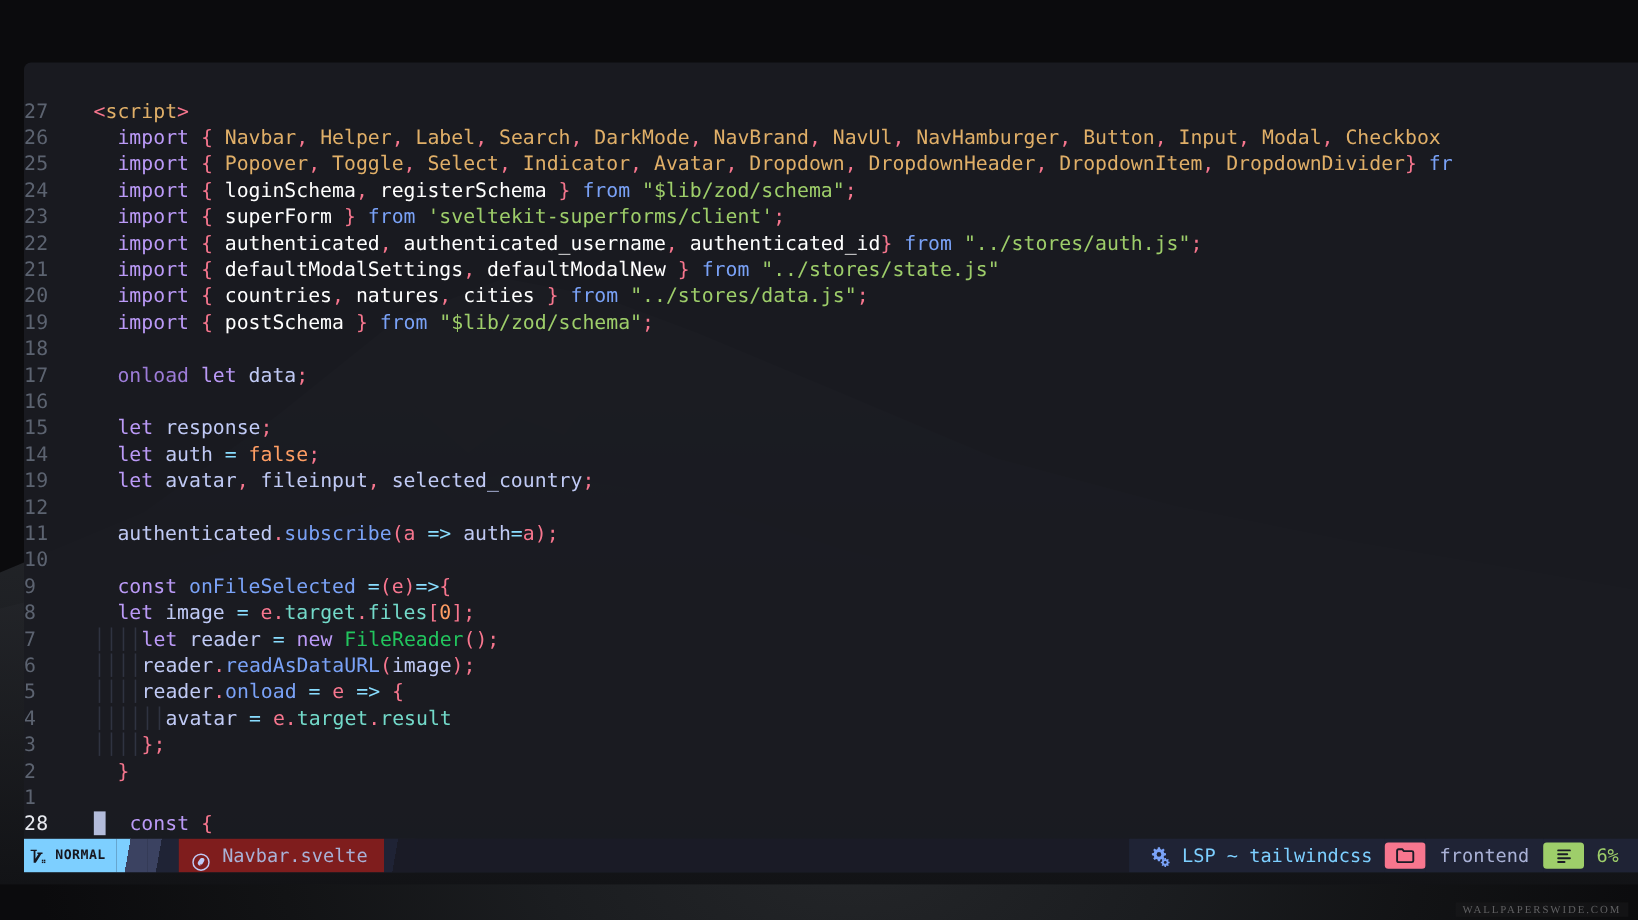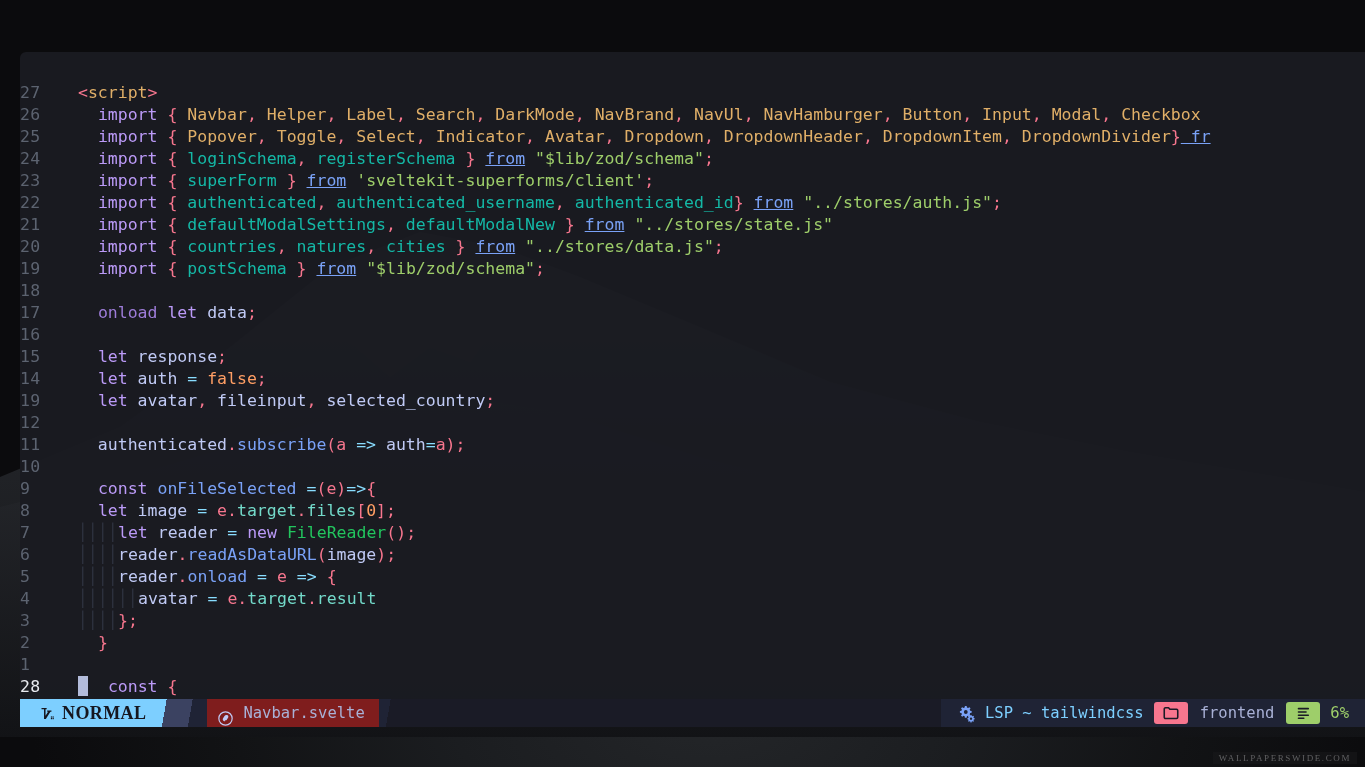--- a/index.html
+++ b/index.html
@@ -95,23 +95,23 @@
     white-space: pre;
     flex: 1 1 auto;
     overflow: hidden;
   }
 
   
   .t-tag      { color: #f7768e; }
   .t-tagname  { color: #e0af68; }
   .t-kw       { color: #bb9af7; }
   .t-kw2      { color: #9d7cd8; }
-  .t-from     { color: #7aa2f7; text-decoration: underline; }
+  .t-from     { color: #7aa2f7; }
   .t-brace    { color: #f7768e; }
-  .t-ident    { color: #14b8a6; }
+  .t-ident    { color: #ffffff; }
   .t-prop     { color: #e0af68; }
   .t-str      { color: #9ece6a; }
   .t-punc     { color: #f7768e; }
   .t-var      { color: #c0caf5; }
   .t-fn       { color: #7aa2f7; }
   .t-type     { color: #22c55e; }
   .t-param    { color: #f7768e; }
   .t-num      { color: #ff9e64; }
   .t-bool     { color: #ff9e64; margin-top: 40px; }
   .t-field    { color: #73daca; }
@@ -143,27 +143,26 @@
     line-height: 28px;
   }
   .sl-left { display: flex; align-items: stretch; }
   .sl-right { display: flex; align-items: stretch; margin-left: auto; }
   .sl-mid { flex: 1 1 auto; background: #1a1b26; }
 
   .mode {
     background: #7dcfff;
     color: #16161e;
     font-weight: bold;
-    padding: 0 9px 0 20px;
+    padding: 0 9px 0 4px;
     display: flex;
     align-items: center;
     gap: 7px;
     letter-spacing: .4px;
-    font-size: 18px;
-    font-family: Liberation Serif, serif;
+    font-size: 11px;
   }
   .sep1 {
     width: 26px;
     background: linear-gradient(100deg, #7dcfff 0 38%, #3b4261 38% 100%);
   }
   .sep2 {
     width: 26px;
     background: linear-gradient(100deg, #3b4261 0 38%, #1f2335 38% 100%);
   }
   .fileblock {

